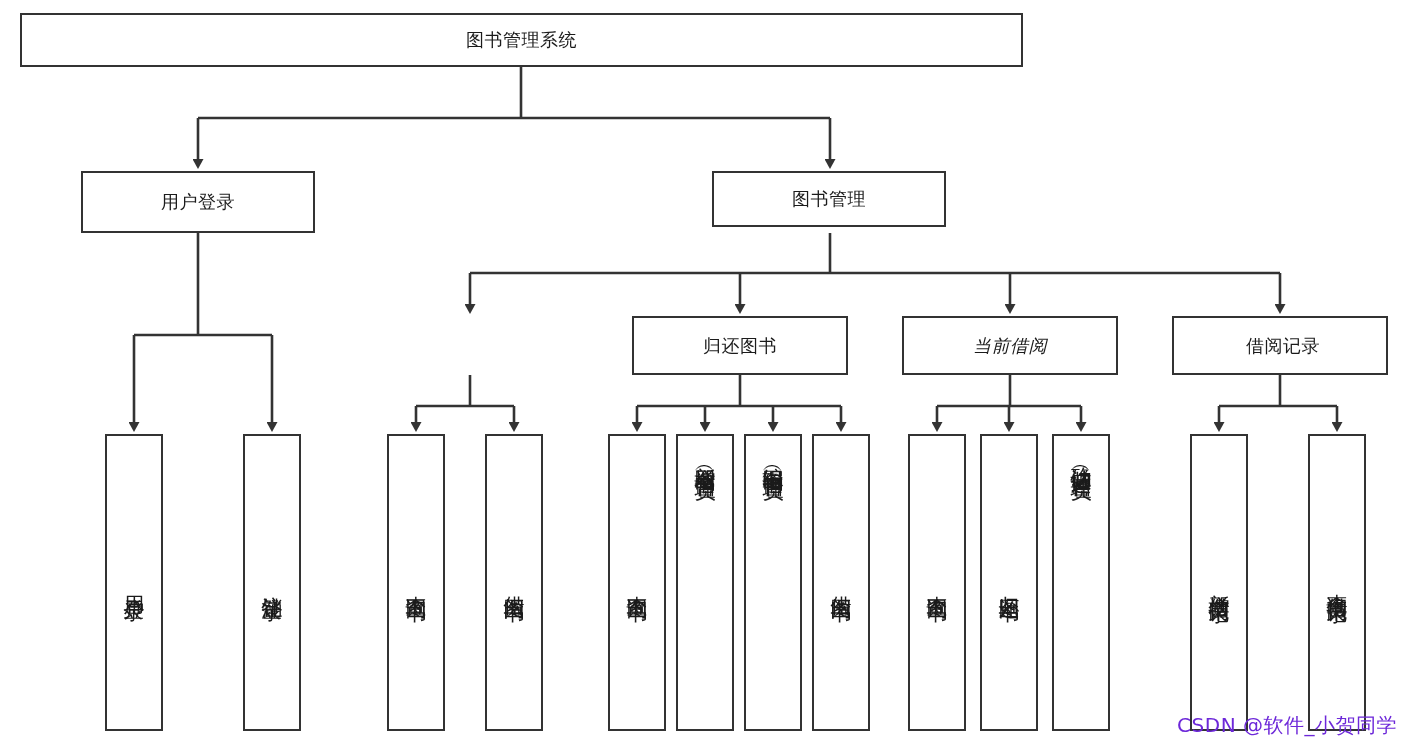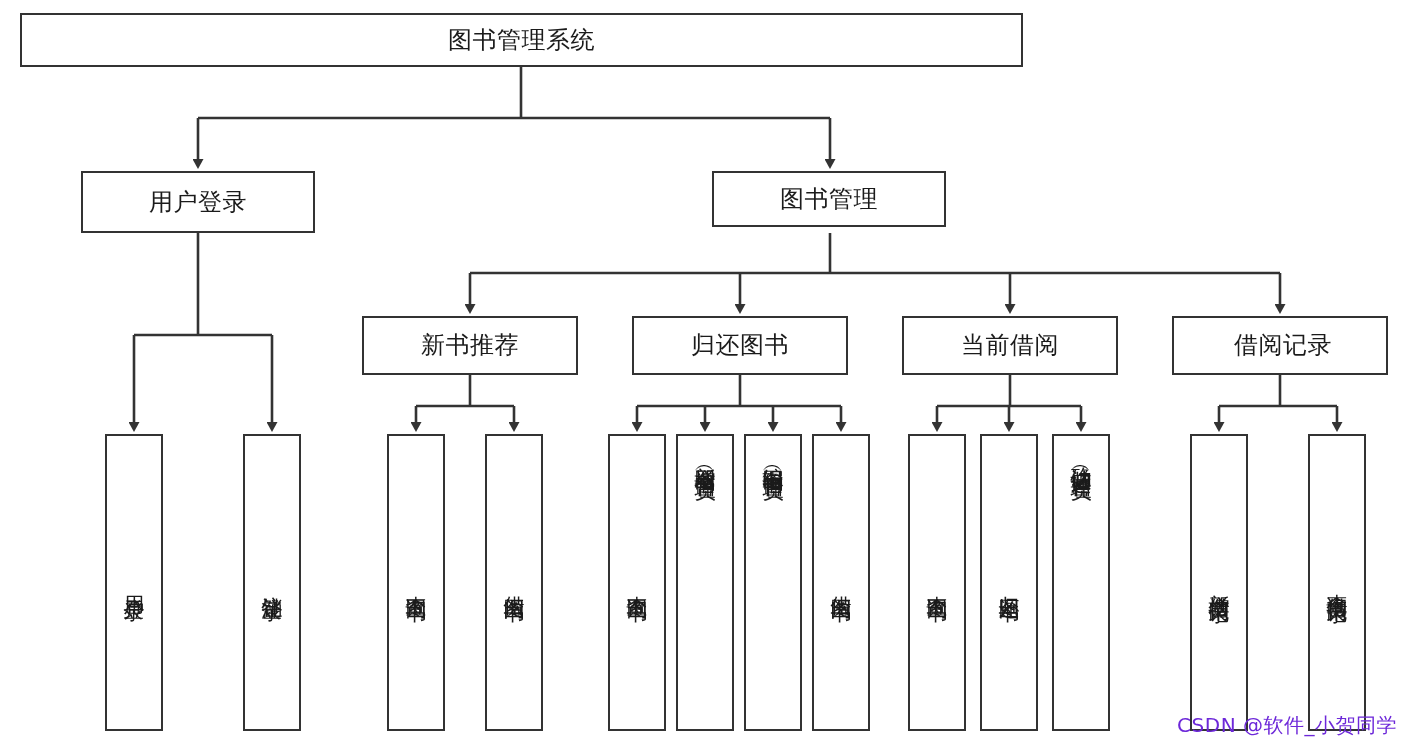--- a/index.html
+++ b/index.html
@@ -37,21 +37,21 @@
     color: #1b1b1b;
   }
   .node .label {
     display: block;
     text-align: center;
     line-height: 1.18;
     letter-spacing: 0.5px;
   }
   .node.horiz .label {
     writing-mode: horizontal-tb;
-    font-size: 24px;
+    font-size: 18px;
   }
   .node.vert {
     align-items: flex-start;
     justify-content: center;
     padding-top: 14px;
   }
   .node.vert .label {
     writing-mode: vertical-rl;
     text-orientation: upright;
     font-size: 21px;
@@ -132,27 +132,24 @@
     <span class="label">图书管理系统</span>
   </div>
 
   <div class="node horiz" style="left:81px; top:171px; width:234px; height:62px;">
     <span class="label">用户登录</span>
   </div>
   <div class="node horiz" style="left:712px; top:171px; width:234px; height:56px;">
     <span class="label">图书管理</span>
   </div>
 
-  <div class="node horiz" style="left:362px; top:316px; width:216px; height:59px;">
-    <span class="label">新书推荐</span>
-  </div>
   <div class="node horiz" style="left:632px; top:316px; width:216px; height:59px;">
     <span class="label">归还图书</span>
   </div>
-  <div class="node horiz" style="left:902px; top:316px; width:216px; height:59px;">
+  <div class="node horiz" style="left:902px; top:316px; width:216px; height:59px;font-style:italic;">
     <span class="label">当前借阅</span>
   </div>
   <div class="node horiz" style="left:1172px; top:316px; width:216px; height:59px;padding-left:6px;">
     <span class="label">借阅记录</span>
   </div>
 
   <div class="node vert mid" style="left:105px; top:434px; width:58px; height:297px;">
     <span class="label">用户登录</span>
   </div>
   <div class="node vert mid" style="left:243px; top:434px; width:58px; height:297px;">

